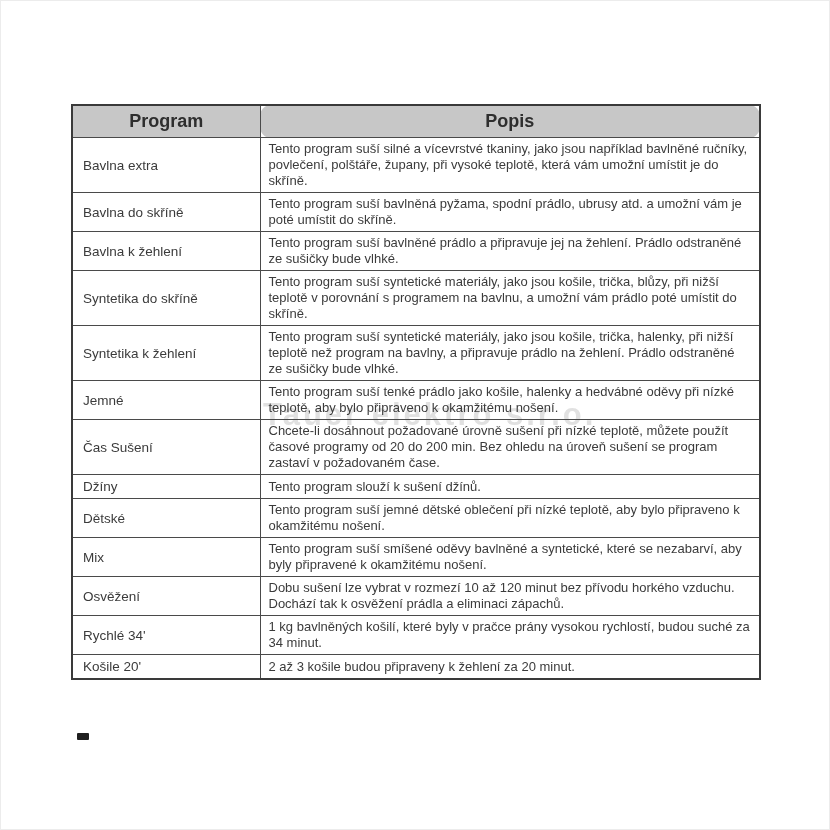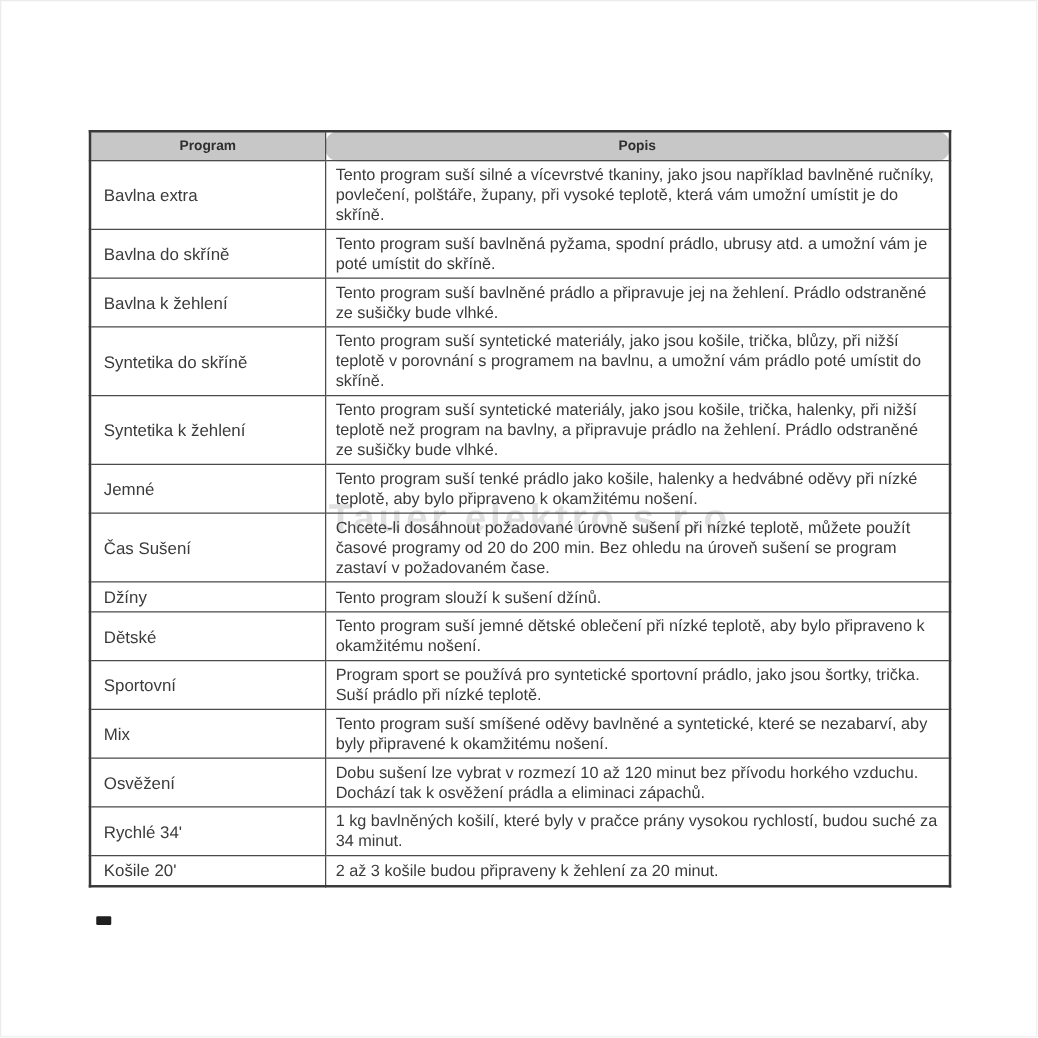--- a/index.html
+++ b/index.html
@@ -47,21 +47,21 @@
     box-sizing: border-box;
   }
   table.program-table {
     border: 2px solid #3a3a3a;
   }
   th.col-program-header { width: 188px; }
   th.col-popis-header   { width: 500px; border-radius: 11px; }
   table.program-table th {
     background: #c7c7c7;
     color: #2e2e2e;
-    font-size: 11px;
+    font-size: 18px;
     font-weight: bold;
     text-align: center;
     padding: 5px 4px;
   }
   td.program-cell {
     font-size: 13.5px;
     color: #3b3b3b;
     padding: 3px 8px 3px 10px;
     vertical-align: middle;
     line-height: 17px;
@@ -137,24 +137,20 @@
     <tr>
       <td class="program-cell">Džíny</td>
       <td class="popis-cell">Tento program slouží k sušení džínů.</td>
     </tr>
 
     <tr>
       <td class="program-cell">Dětské</td>
       <td class="popis-cell">Tento program suší jemné dětské oblečení při nízké teplotě, aby bylo připraveno k okamžitému nošení.</td>
     </tr>
 
-    <tr>
-      <td class="program-cell">Sportovní</td>
-      <td class="popis-cell">Program sport se používá pro syntetické sportovní prádlo, jako jsou šortky, trička. Suší prádlo při nízké teplotě.</td>
-    </tr>
 
     <tr>
       <td class="program-cell">Mix</td>
       <td class="popis-cell">Tento program suší smíšené oděvy bavlněné a syntetické, které se nezabarví, aby byly připravené k okamžitému nošení.</td>
     </tr>
 
 
     <tr>
       <td class="program-cell">Osvěžení</td>
       <td class="popis-cell">Dobu sušení lze vybrat v rozmezí 10 až 120 minut bez přívodu horkého vzduchu. Dochází tak k osvěžení prádla a eliminaci zápachů.</td>

